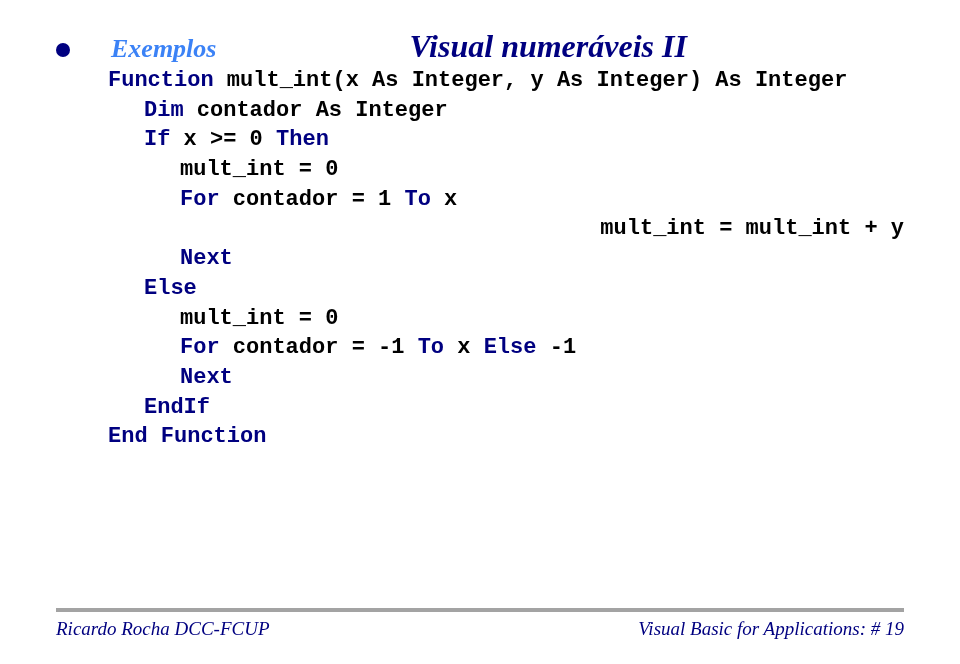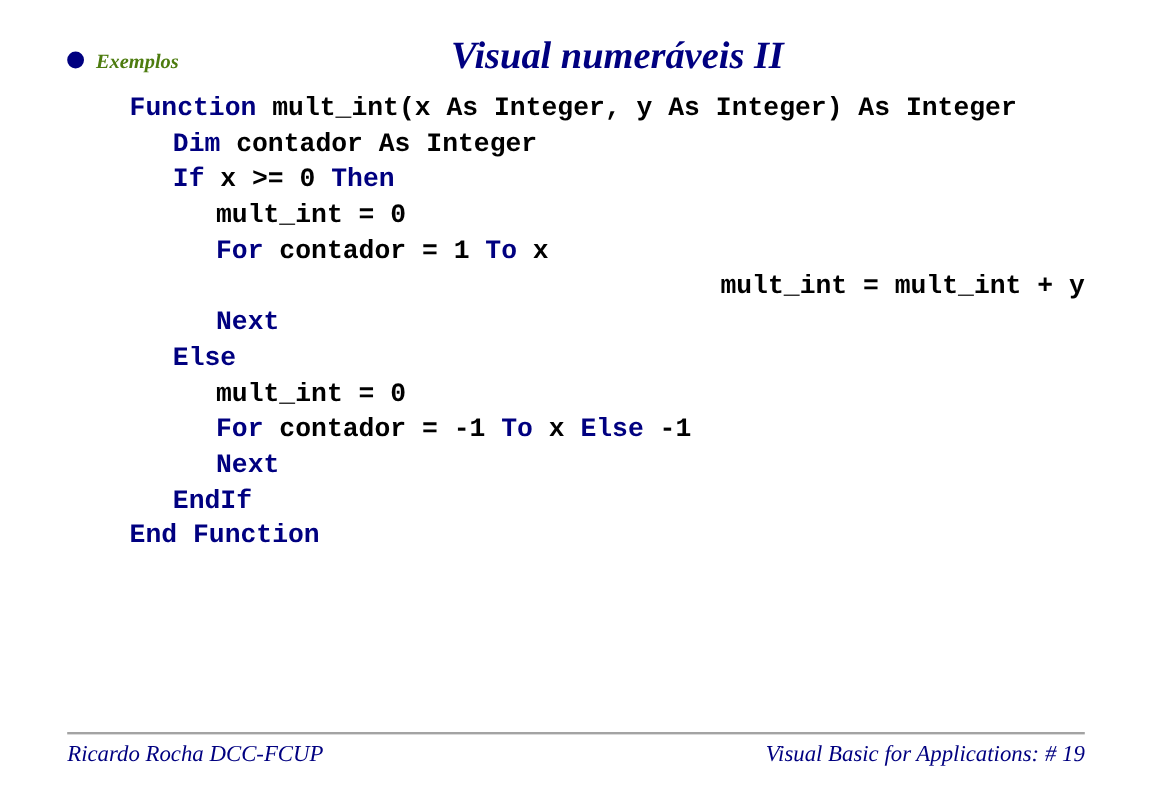--- a/index.html
+++ b/index.html
@@ -1,27 +1,27 @@
 <!DOCTYPE html>
 <html><head>
 <meta charset="utf-8">
 <style>
   * { margin: 0; padding: 0; box-sizing: border-box; }
   html, body { width: 960px; height: 664px; background: #ffffff; font-family: Georgia, 'Times New Roman', serif; }
   .page { width: 960px; height: 664px; position: relative; padding: 28px 56px 20px 56px; }
   .title-row { display: flex; align-items: baseline; }
   .bullet { width: 14px; height: 14px; background: #000080; border-radius: 50%; margin-right: 10px; margin-top: 10px; flex-shrink: 0; }
-  .section-label { color: #4d7c0f; font-weight: bold; font-style: italic; font-size: 17px; }
+  .section-label { color: #3b82f6; font-weight: bold; font-style: italic; font-size: 26px; margin-left: 31px; }
   .title { color: #000080; font-weight: bold; font-style: italic; font-size: 32px; text-align: center; flex: 1; margin-left: -24px; }
-  .code-block { margin-top: 11px; margin-left: 52px; font-family: 'Courier New', Courier, monospace; font-size: 22px; font-weight: bold; color: #000000; line-height: 1.35; }
+  .code-block { margin-top: 1px; margin-left: 52px; font-family: 'Courier New', Courier, monospace; font-size: 22px; font-weight: bold; color: #000000; line-height: 1.35; }
   .kw { color: #000080; }
   .i1 { padding-left: 36px; }
   .i2 { padding-left: 72px; }
   .i3 { padding-left: 108px; text-align: right; }
-  .footer { position: absolute; bottom: 24px; left: 56px; right: 56px; border-top: 2px solid #a3a3a3; padding-top: 6px; display: flex; justify-content: space-between; font-style: italic; color: #000080; font-size: 19px; }
+  .footer { position: absolute; bottom: 24px; left: 56px; right: 56px; border-top: 4px solid #a3a3a3; padding-top: 6px; display: flex; justify-content: space-between; font-style: italic; color: #000080; font-size: 19px; }
 </style>
 </head>
 <body>
 
 <div class="page">
 
   <div class="title-row">
     <div class="bullet"></div>
     <div class="section-label">Exemplos</div>
     <div class="title">Visual numeráveis II</div>

